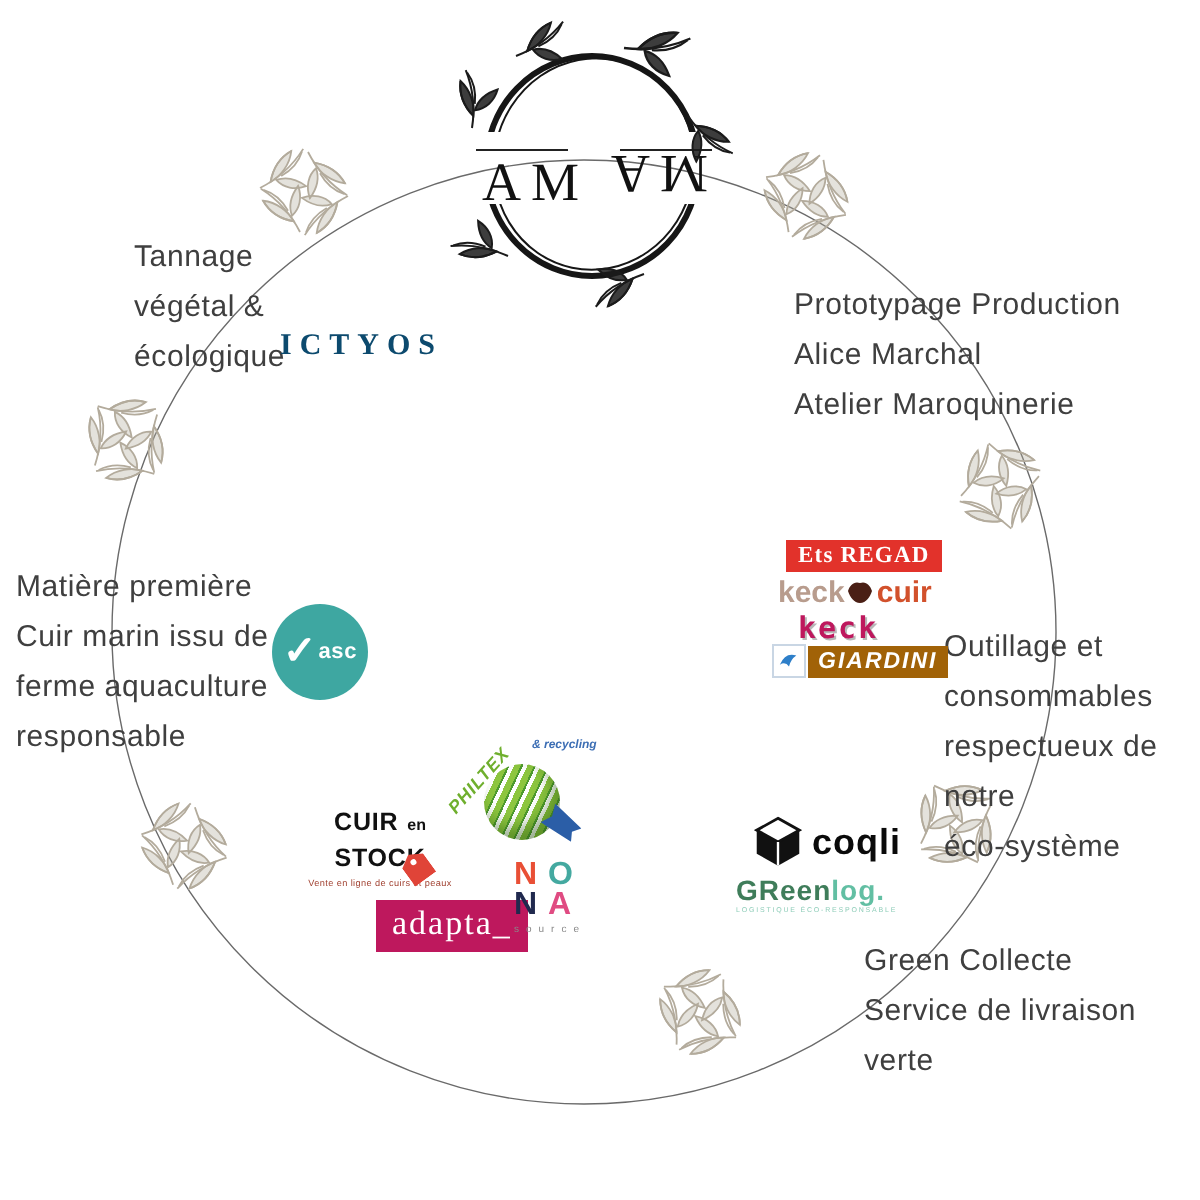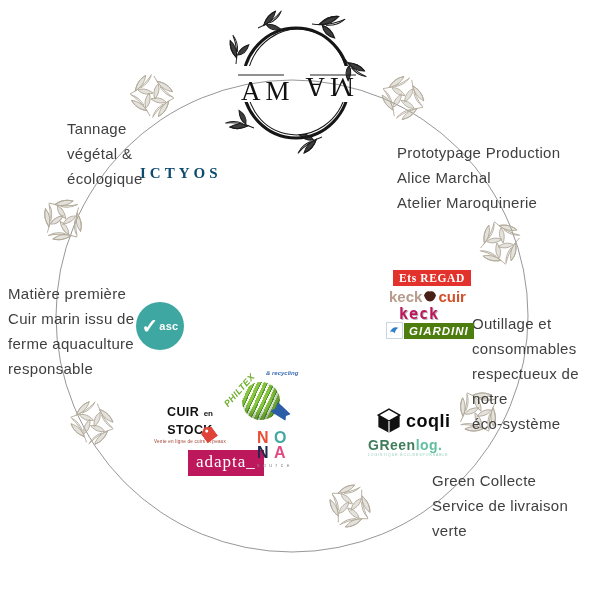--- a/index.html
+++ b/index.html
@@ -26,21 +26,21 @@
   .asc .txt{font-size:11px;font-weight:700;letter-spacing:.3px;}
   .regad{background:#E2322B;color:#fff;font:700 11.5px "Liberation Serif",serif;
          letter-spacing:.6px;padding:2px 6px;}
   .decocuir{display:flex;align-items:center;font:700 15px "Liberation Sans",sans-serif;gap:1px;}
   .decocuir .p1{color:#B89C8D;}.decocuir .p2{color:#D2512C;}
   .keck{font:700 15px "DejaVu Sans Mono",monospace;color:#be185d;letter-spacing:1px;
         text-shadow:1px 1px 0 #b8b8b8;}
   .giardini{display:flex;align-items:center;gap:1px;}
   .giardini .icon{width:15px;height:15px;background:#fff;border:1px solid #c9d6e4;
                   display:flex;align-items:center;justify-content:center;}
-  .giardini .txt{background:#4d7c0f;color:#fff;font:700 italic 11.5px "Liberation Sans",sans-serif;
+  .giardini .txt{background:#a16207;color:#fff;font:700 italic 11.5px "Liberation Sans",sans-serif;
                  letter-spacing:1px;padding:2px 5px;}
   .cuirenstock{width:80px;text-align:center;color:#111;}
   .cuirenstock .big{font-weight:800;font-size:12.5px;letter-spacing:.4px;}
   .cuirenstock .sm{font-weight:700;font-size:8px;}
   .cuirenstock .tag{font-size:4.6px;color:#A04030;letter-spacing:.2px;margin-top:1px;}
   .pricetag{width:13px;height:15px;background:#E04438;transform:rotate(-36deg);
             clip-path:polygon(50% 0,100% 26%,100% 100%,0 100%,0 26%);position:relative;}
   .pricetag::after{content:"";position:absolute;left:5px;top:3px;width:3px;height:3px;
                    border-radius:50%;background:#fff;}
   .philtex{width:74px;height:66px;}

